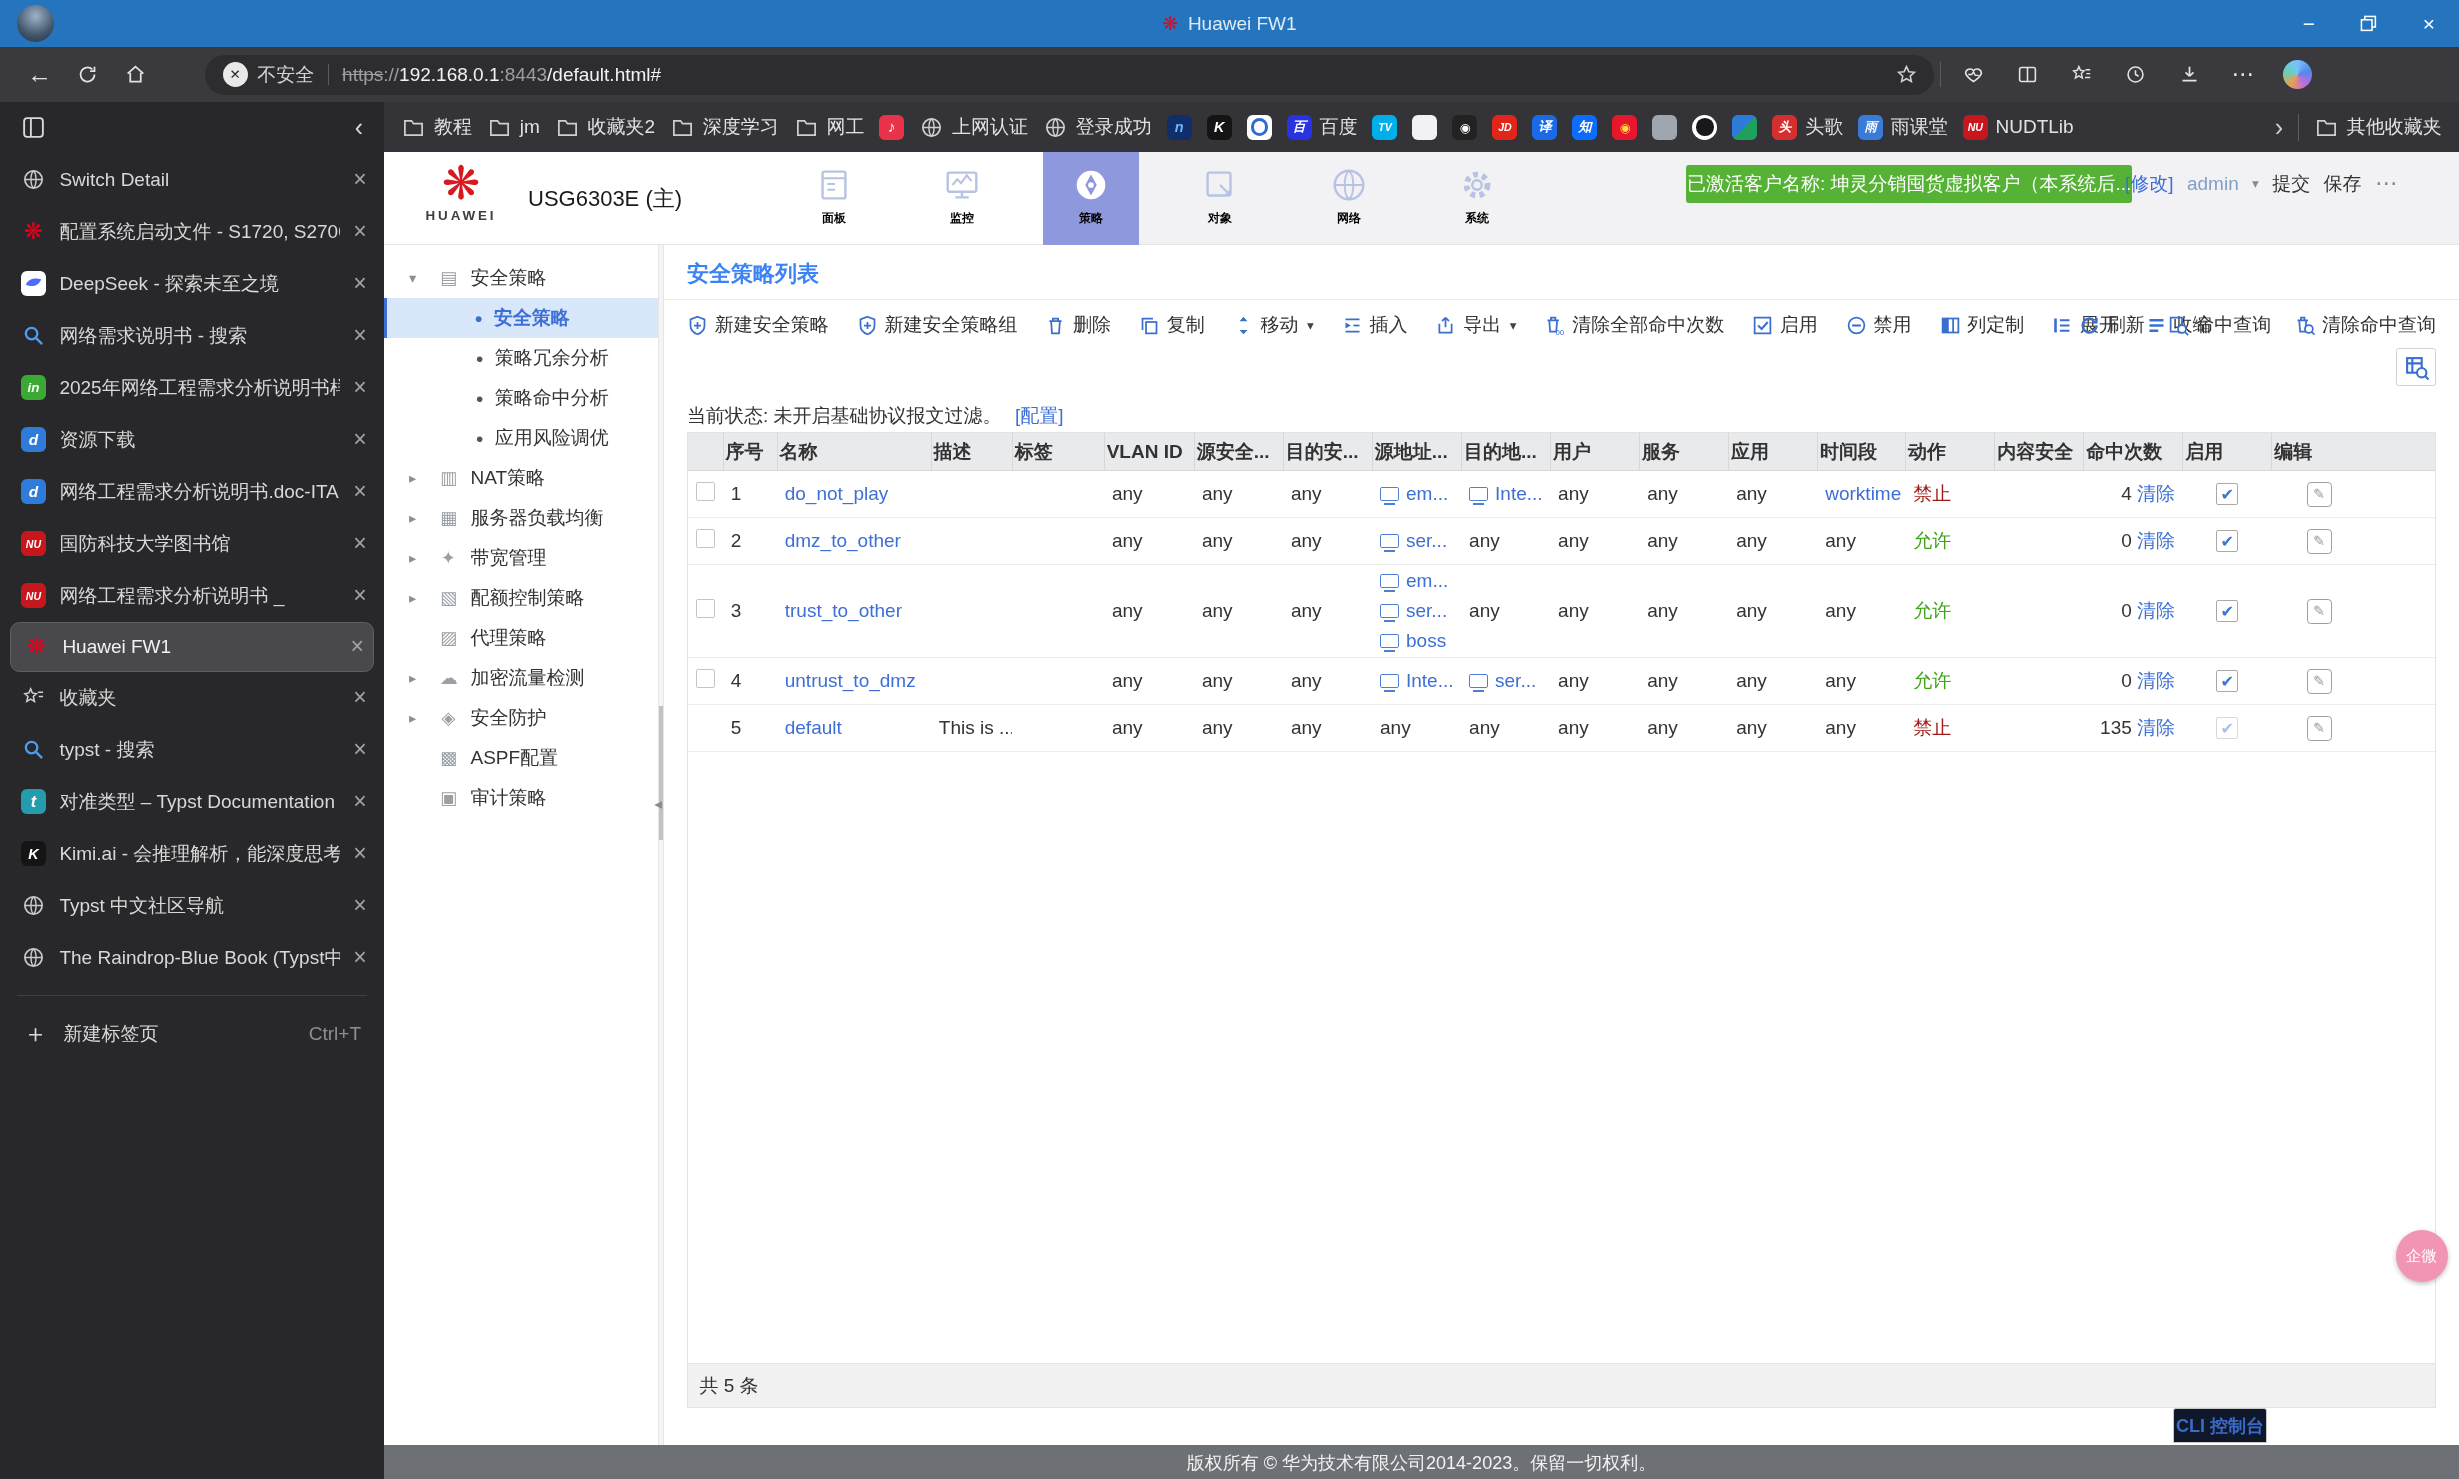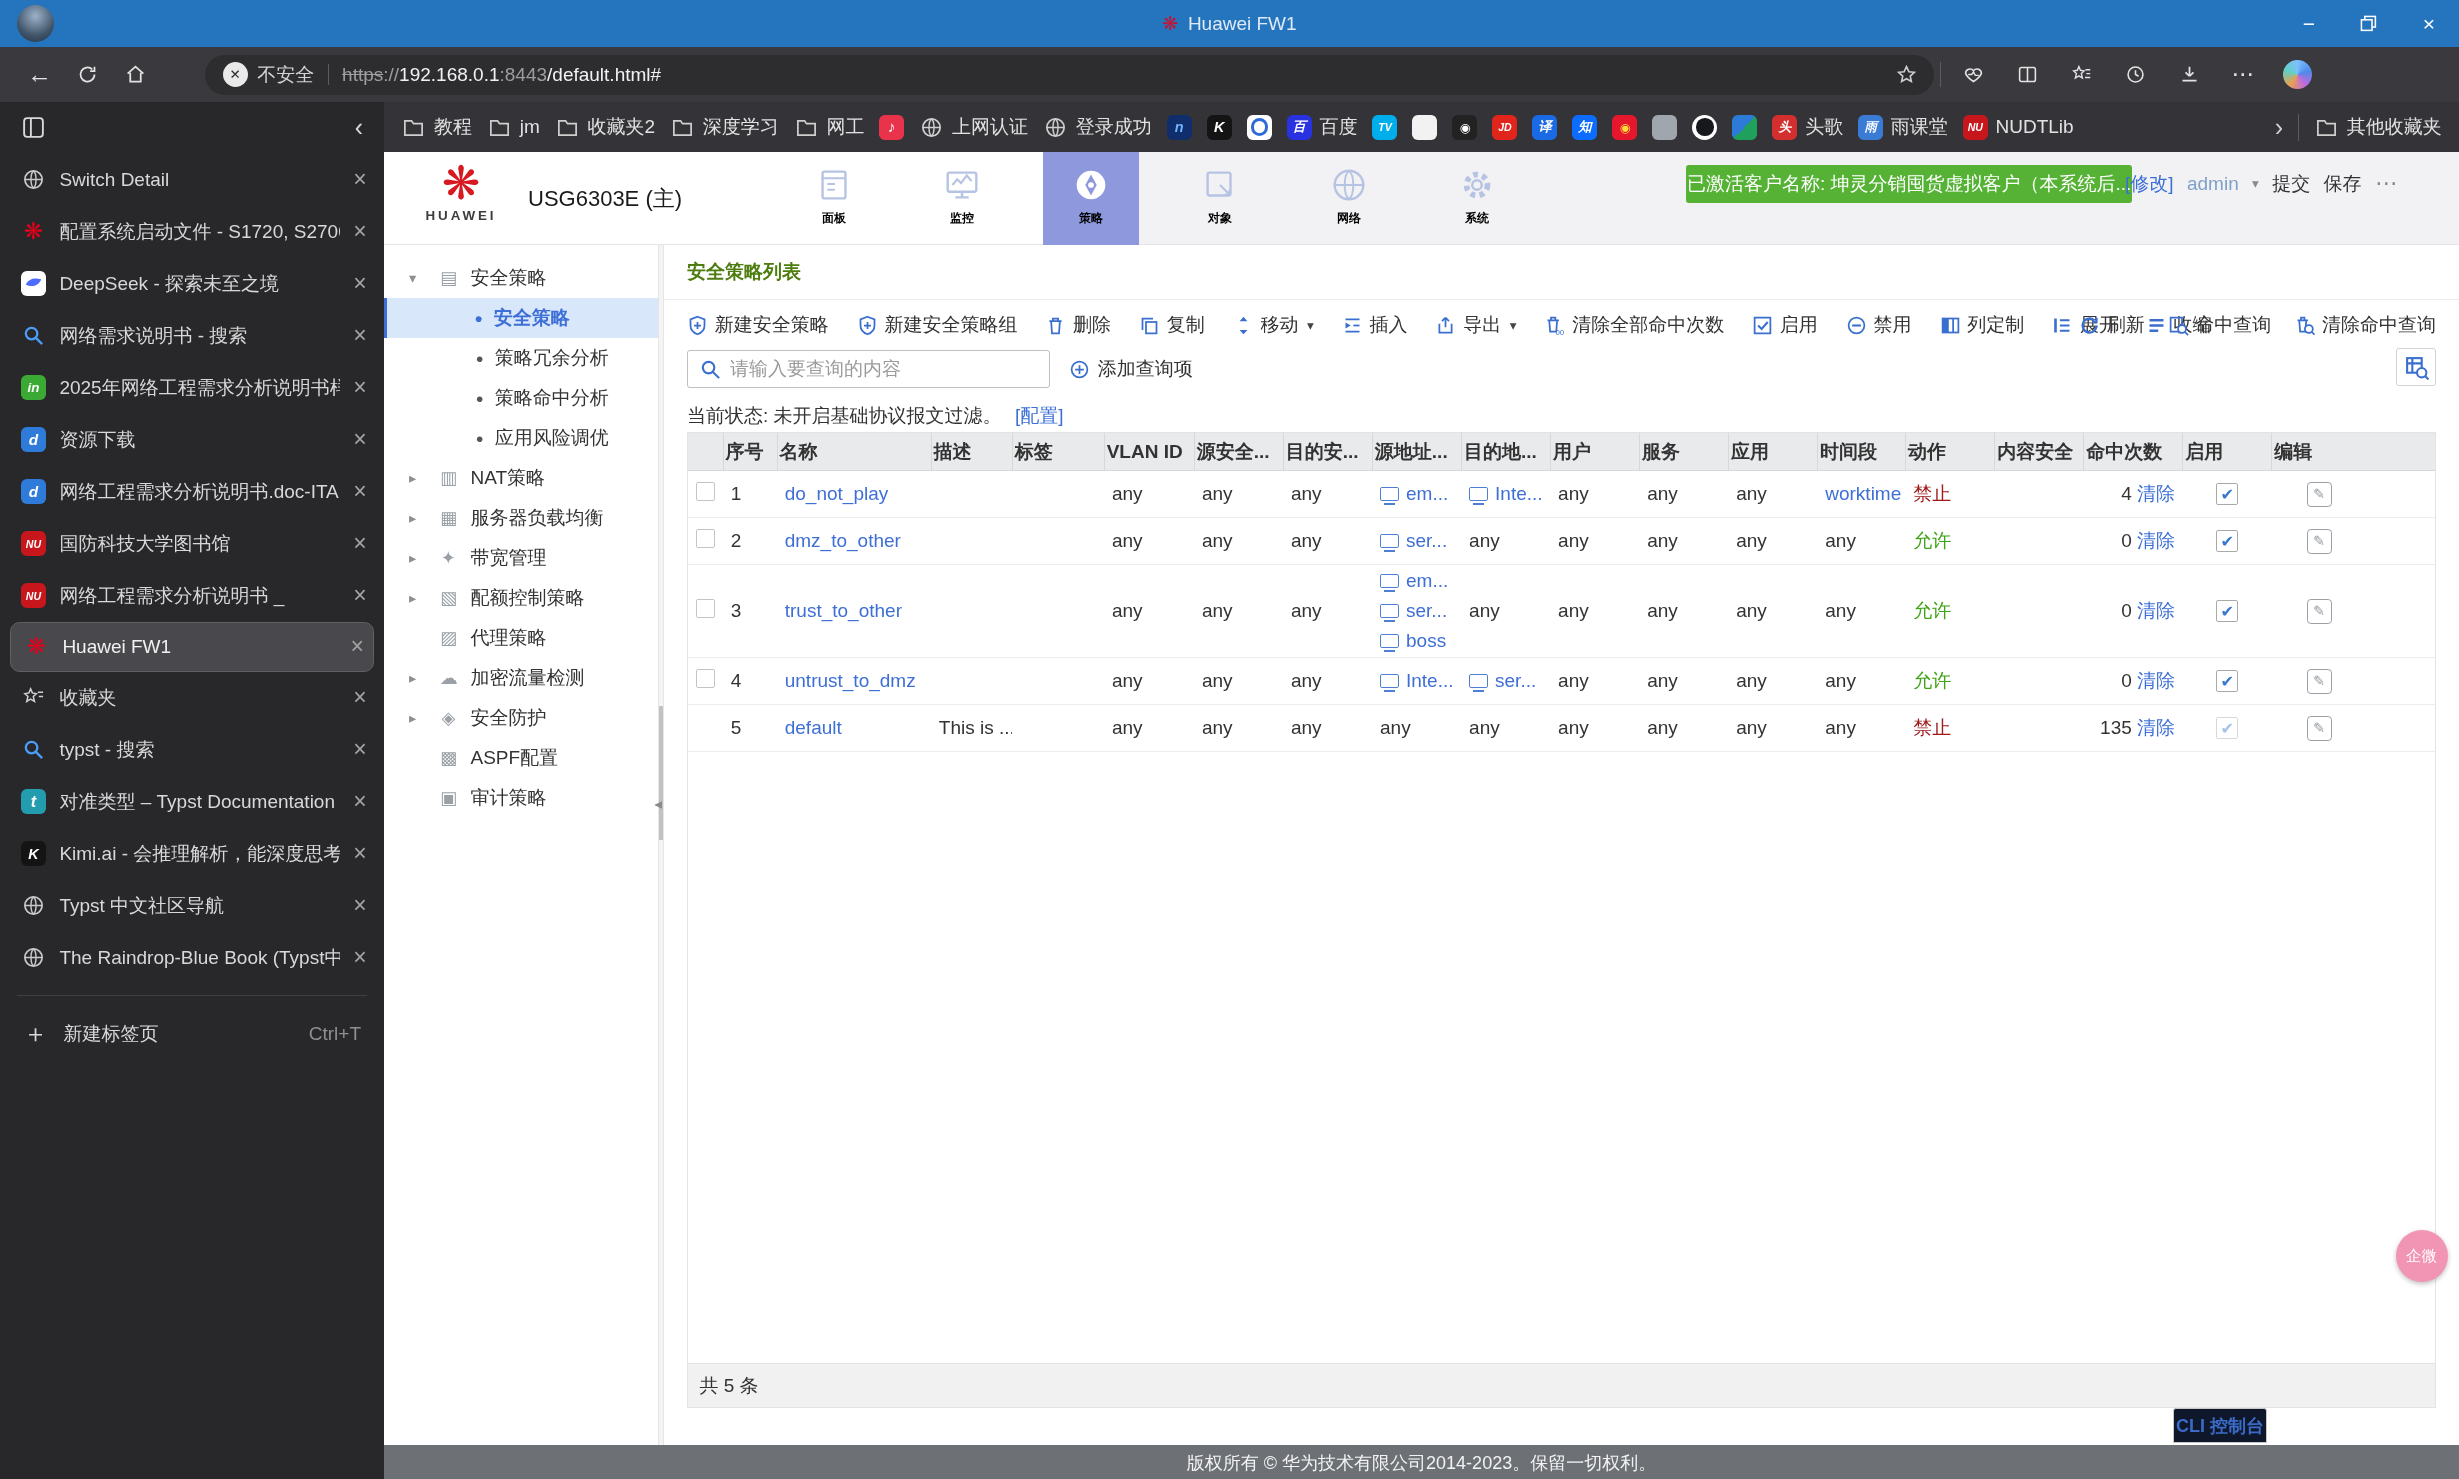--- a/index.html
+++ b/index.html
@@ -98,21 +98,21 @@
   .tic{width:25px;color:#9AA0A6;font-size:18px;text-align:center;flex:none;}
   .tchild{height:40px;display:flex;align-items:center;gap:11.5px;padding-left:92px;box-sizing:border-box;}
   .bullet{color:#555;font-size:21px;line-height:19px;}
   .tchild.sel{background:#D9E7FA;border-left:3.8px solid #3D6FD6;padding-left:88px;color:#3D6FD6;font-weight:bold;}
   .tchild.sel .bullet{color:#3D6FD6;}
   .tdiv{position:absolute;left:274px;top:93px;width:5.8px;bottom:35px;background:#F4F4F4;border-left:1px solid #E6E6E6;border-right:1px solid #E6E6E6;box-sizing:border-box;}
   .thumb{position:absolute;left:0;top:461px;width:3.8px;height:134px;background:#C2C2C2;}
   .coll{position:absolute;left:-4.8px;top:550px;color:#8a8a8a;font-size:15.4px;}
   
   .main{position:absolute;left:280px;top:93px;right:0;bottom:35px;background:#fff;}
-  .ctitle{position:absolute;left:23px;top:14.4px;font-size:19px;font-weight:bold;color:#4d7c0f;}
+  .ctitle{position:absolute;left:23px;top:14.4px;font-size:22px;font-weight:bold;color:#3b82f6;}
   .hline{position:absolute;left:0;top:54px;right:0;height:1px;background:#ECECEC;}
   .tools{position:absolute;left:23px;top:61px;height:38px;display:flex;align-items:center;gap:28px;font-size:19px;color:#333;white-space:nowrap;}
   .toolsr{position:absolute;right:23px;top:61px;height:38px;display:flex;align-items:center;gap:23px;font-size:19px;color:#333;white-space:nowrap;}
   .tool{display:flex;align-items:center;gap:6.7px;}
   .ti{width:21px;height:21px;flex:none;}
   .tcaret{color:#444;font-size:13.4px;margin-left:1.9px;}
   .srow{position:absolute;left:23px;top:103px;height:42px;display:flex;align-items:center;}
   .sinwrap{position:relative;width:363px;height:38px;}
   .sin{width:100%;height:100%;box-sizing:border-box;border:1px solid #BFBFBF;border-radius:2.9px;padding:0 9.6px 0 42px;font-size:19px;color:#333;outline:none;font-family:inherit;background:#fff;}
   .sin::placeholder{color:#9b9b9b;}
@@ -751,36 +751,20 @@
         <span class="tool">
           <svg class="ti" viewBox="0 0 24 24">
               <path d="M4 6h12M8 6V3h4v3M6 6l1 13h6l1-13" fill="none" stroke="#3A6FD0" stroke-width="2"></path>
               <circle cx="17" cy="16" r="4.5" fill="#fff" stroke="#3A6FD0" stroke-width="2"></circle>
               <path d="M20.5 19.5L23.5 22.5" stroke="#3A6FD0" stroke-width="2"></path>
             </svg>
           <span>清除命中查询</span>
         </span>
       </div>
 
-      <div class="srow">
-        <span class="sinwrap">
-          <svg class="smag" width="23" height="23" viewBox="0 0 24 24">
-              <circle cx="10" cy="10" r="6" fill="none" stroke="#3A6FD0" stroke-width="2.2"></circle>
-              <path d="M14.5 14.5L21 21" stroke="#3A6FD0" stroke-width="2.2"></path>
-            </svg>
-          <input class="sin" placeholder="请输入要查询的内容" style="">
-        </span>
-        <span class="addq">
-          <svg class="ti" viewBox="0 0 24 24">
-              <circle cx="12" cy="12" r="9" fill="none" stroke="#3A6FD0" stroke-width="2"></circle>
-              <path d="M12 7v10M7 12h10" stroke="#3A6FD0" stroke-width="2"></path>
-            </svg>
-          <span>添加查询项</span>
-        </span>
-      </div>
       <div class="fbtn">
         <svg width="25" height="25" viewBox="0 0 24 24">
             <rect x="3" y="3" width="14" height="14" fill="none" stroke="#3A6FD0" stroke-width="2"></rect>
             <path d="M3 8h14M8 3v14" stroke="#3A6FD0" stroke-width="2"></path>
             <circle cx="17" cy="17" r="4.5" fill="#fff" stroke="#3A6FD0" stroke-width="2"></circle>
             <path d="M20.5 20.5L23.5 23.5" stroke="#3A6FD0" stroke-width="2"></path>
           </svg>
       </div>
 
       <div class="strow">

